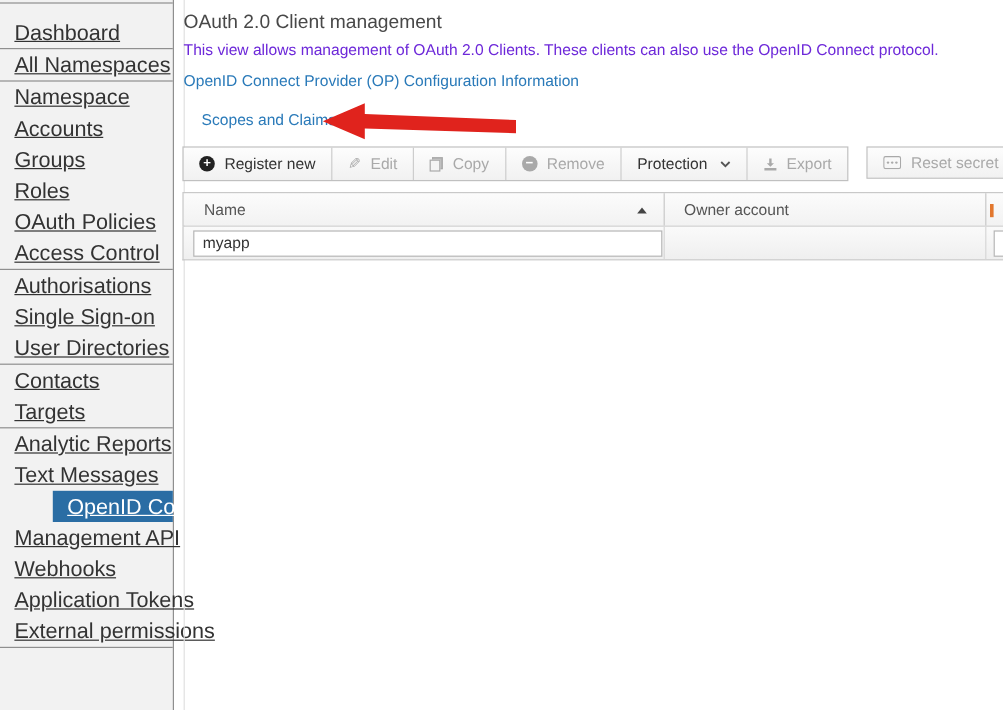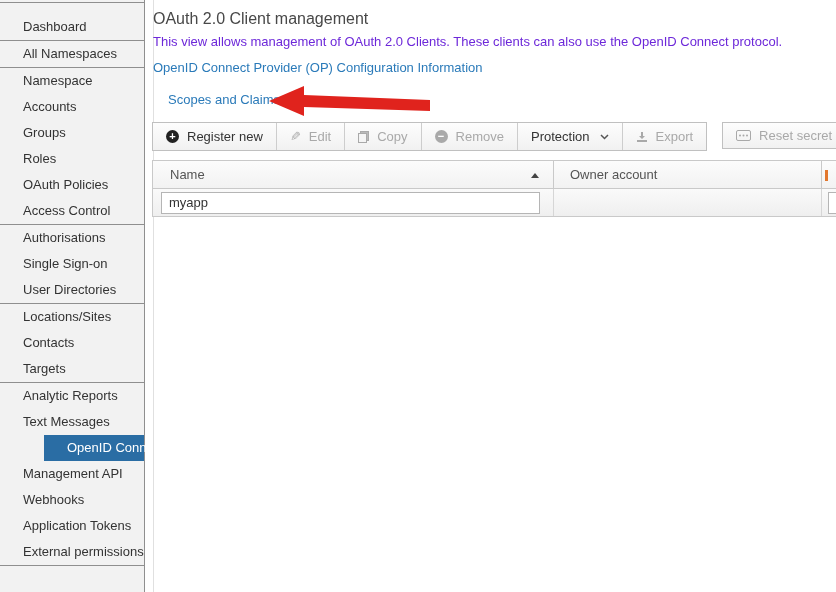--- a/index.html
+++ b/index.html
@@ -5,22 +5,22 @@
   html,body{margin:0;padding:0;}
   body{font-family:"Liberation Sans","DejaVu Sans",sans-serif;background:#fff;}
   #screen{position:relative;width:836px;height:592px;overflow:hidden;background:#fff;}
 
   
   .sidebar{position:absolute;left:0;top:0;width:145px;height:592px;
     background:#f2f2f2;border-right:1px solid #8f8f8f;box-sizing:border-box;}
   .sidebar-topline{position:absolute;top:2px;left:0;width:100%;height:1px;background:#8f8f8f;}
   .nav-group{border-bottom:1px solid #8f8f8f;}
   .nav-group.first{padding-top:11px;margin-top:3px;}
-  .nav-item{height:26px;line-height:26px;padding-left:23px;font-size:13px;color:#333;
-    white-space:nowrap;cursor:pointer;}
+  .nav-item{height:26px;line-height:26px;padding-left:12px;font-size:18px;color:#333;
+    white-space:nowrap;cursor:pointer;text-decoration:underline;}
   .nav-item.selected{background:#2a6da4;color:#fff;margin-left:44px;}
 
   
   .content-divider{position:absolute;left:153px;top:0;bottom:0;width:1px;background:#e0e0e0;}
 
   
   .page-title{position:absolute;left:153px;top:10px;font-size:16px;color:#484848;}
   .page-desc{position:absolute;left:153px;top:34px;font-size:13px;color:#6d28d9;}
   a.link{font-size:13px;color:#2a7ab9;cursor:pointer;}
   .link-op{position:absolute;left:153px;top:60px;}
@@ -65,21 +65,21 @@
   .th-name .sort-caret{position:absolute;right:14px;top:12px;}
   .orange-sliver{position:absolute;left:3px;top:9px;width:3px;height:11px;background:#e2772e;}
 
   .frow{display:flex;height:28px;border:1px solid #c9c9c9;border-top:none;box-sizing:border-box;
     background:linear-gradient(#fafafa,#efefef);}
   .fcell{display:flex;align-items:center;box-sizing:border-box;border-right:1px solid #d6d6d6;}
   .fcell-name{width:401px;padding-left:8px;}
   .fcell-owner{width:268px;}
   .fcell-third{flex:1;border-right:none;padding-left:6px;}
   .filter-input{width:370px;height:20px;border:1px solid #b5b5b5;background:#fff;
-    font-family:inherit;font-size:13px;color:#333;padding:0 0 0 7px;box-sizing:content-box;}
+    font-family:inherit;font-size:13px;color:#333;padding:0 12px 0 7px;box-sizing:content-box;}
   .filter-input.small{width:60px;}
 </style>
 </head>
 <body>
 
 <div id="screen">
 
   <div class="sidebar">
     <div class="sidebar-topline"></div>
 
@@ -96,21 +96,20 @@
       <div class="nav-item">Roles</div>
       <div class="nav-item">OAuth Policies</div>
       <div class="nav-item">Access Control</div>
     </div>
     <div class="nav-group">
       <div class="nav-item">Authorisations</div>
       <div class="nav-item">Single Sign-on</div>
       <div class="nav-item">User Directories</div>
     </div>
     <div class="nav-group">
-      <div class="nav-item">Locations/Sites</div>
       <div class="nav-item">Contacts</div>
       <div class="nav-item">Targets</div>
     </div>
     <div class="nav-group">
       <div class="nav-item">Analytic Reports</div>
       <div class="nav-item">Text Messages</div>
       <div class="nav-item selected">OpenID Connect</div>
       <div class="nav-item">Management API</div>
       <div class="nav-item">Webhooks</div>
       <div class="nav-item">Application Tokens</div>

